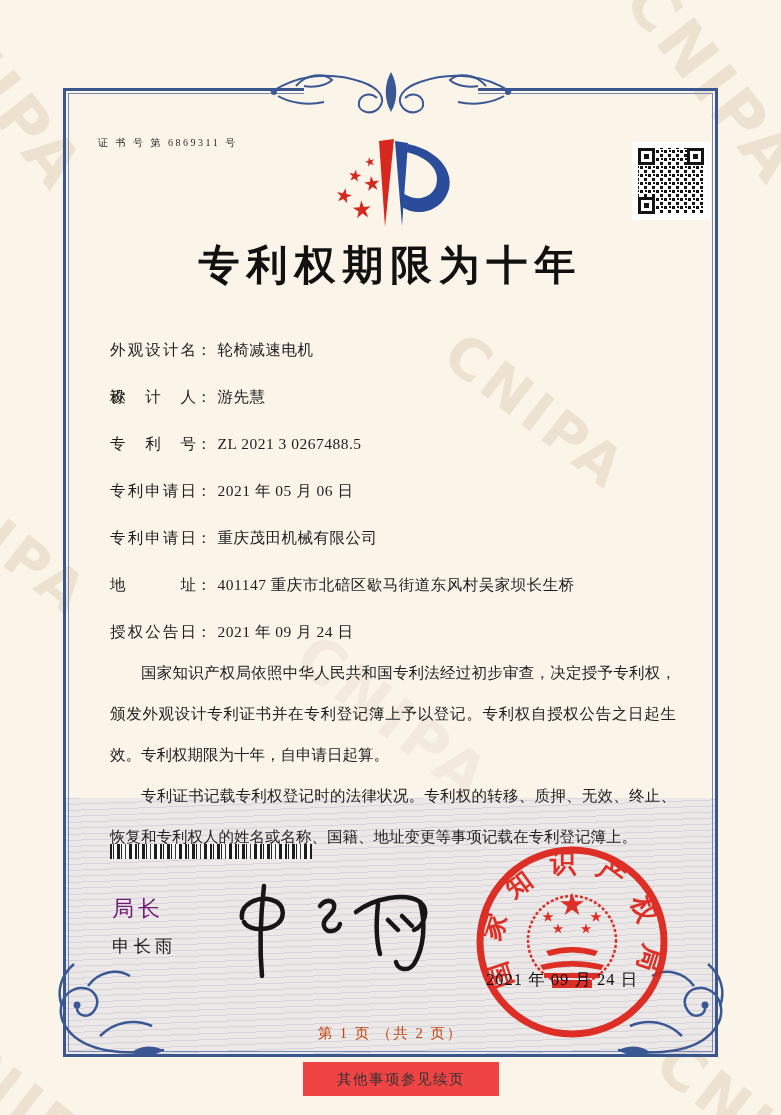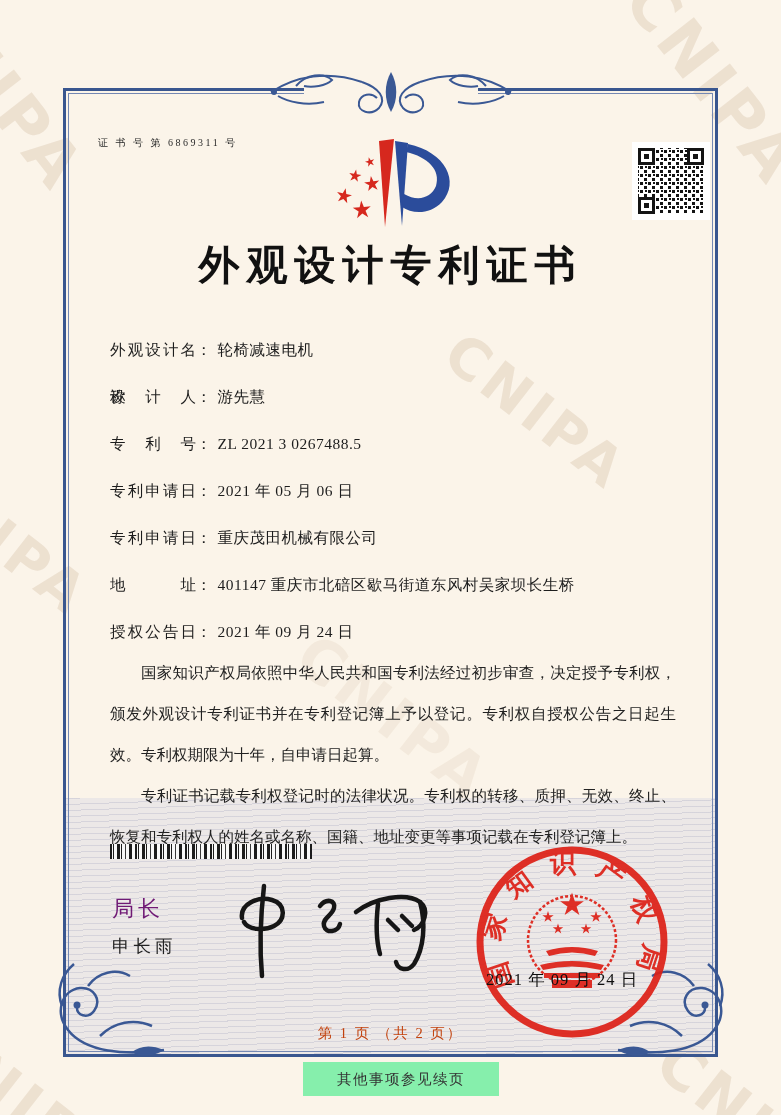--- a/index.html
+++ b/index.html
@@ -74,21 +74,21 @@
   .seal-date{
     position:absolute;left:486px;top:969px;z-index:5;
     font-size:16.5px;letter-spacing:1px;color:#0e0e0e;white-space:nowrap;
   }
   .page-info{
     position:absolute;left:63px;top:1024px;width:655px;text-align:center;
     font-size:14.5px;letter-spacing:2px;color:#c2410c;
   }
   .note-box{
     position:absolute;left:303px;top:1062px;width:196px;height:34px;z-index:5;
-    background:#86efac;display:flex;align-items:center;justify-content:center;
+    background:#ef4444;display:flex;align-items:center;justify-content:center;
     font-size:14.5px;letter-spacing:1.5px;color:#333;font-family:Liberation Serif, serif;
   }
 </style>
 </head>
 <body>
 
 <span class="wm" style="left:-48px;top:-30px;font-size:64px;transform:rotate(52deg);">CNIPA</span>
 <span class="wm" style="left:668px;top:-36px;font-size:64px;transform:rotate(52deg);">CNIPA</span>
 <span class="wm" style="left:472px;top:320px;font-size:56px;transform:rotate(38deg);">CNIPA</span>
 <span class="wm" style="left:-66px;top:446px;font-size:56px;transform:rotate(38deg);">CNIPA</span>
@@ -173,21 +173,21 @@
         <rect x="12" y="12" width="5" height="5" fill="#141414"></rect>
       <rect x="55" y="6" width="17" height="17" fill="#141414"></rect>
         <rect x="58" y="9" width="11" height="11" fill="#ffffff"></rect>
         <rect x="61" y="12" width="5" height="5" fill="#141414"></rect>
       <rect x="6" y="55" width="17" height="17" fill="#141414"></rect>
         <rect x="9" y="58" width="11" height="11" fill="#ffffff"></rect>
         <rect x="12" y="61" width="5" height="5" fill="#141414"></rect>
     </g>
   </svg>
 
-  <div class="title">外观设计专利证书</div>
+  <div class="title">专利权期限为十年</div>
 
   <div class="fields">
     <div class="frow">
       <span class="flabel">外观设计名称</span><span class="colon">：</span><span class="fvalue">轮椅减速电机</span>
     </div>
     <div class="frow">
       <span class="flabel">设计人</span><span class="colon">：</span><span class="fvalue">游先慧</span>
     </div>
     <div class="frow">
       <span class="flabel">专利号</span><span class="colon">：</span><span class="fvalue">ZL 2021 3 0267488.5</span>

